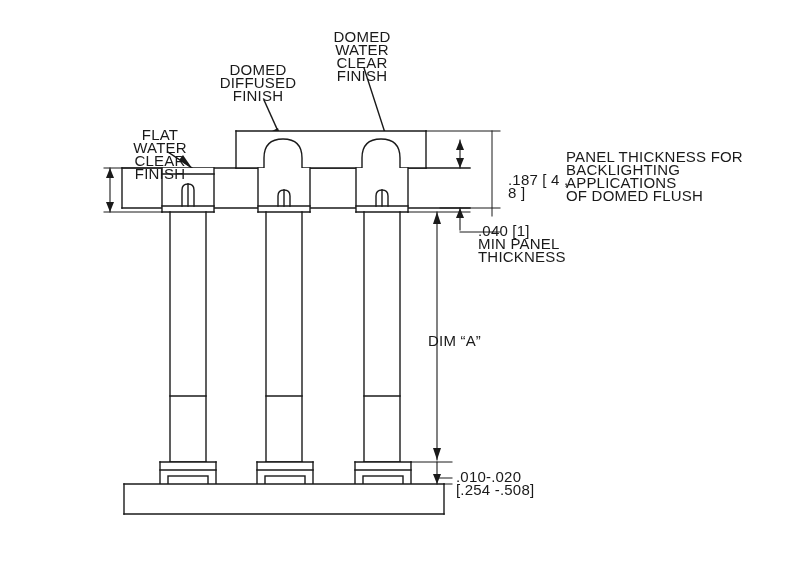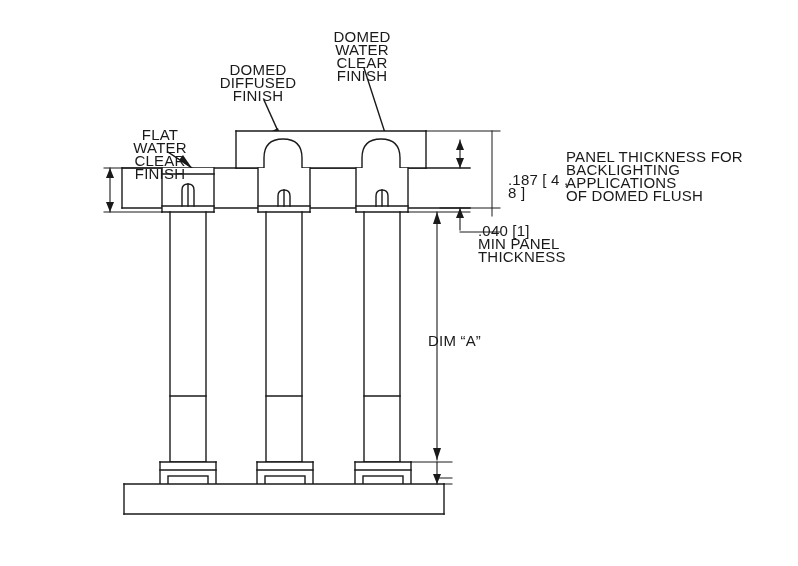--- a/index.html
+++ b/index.html
@@ -177,14 +177,16 @@
   <div class="label left" style="left:566px; top:150px; width:205px;">PANEL THICKNESS FOR
 BACKLIGHTING APPLICATIONS
 OF DOMED FLUSH</div>
 
   <div class="label left" style="left:478px; top:224px; width:170px;">.040 [1]
 MIN PANEL THICKNESS</div>
 
 
   <div class="label left" style="left:412px; top:334px; width:60px;margin-left:16px;">DIM “A”</div>
 
+  <div class="label left" style="left:456px; top:470px; width:95px;">.010-.020
+[.254 -.508]</div>
 
 </div>
 
 </body></html>

